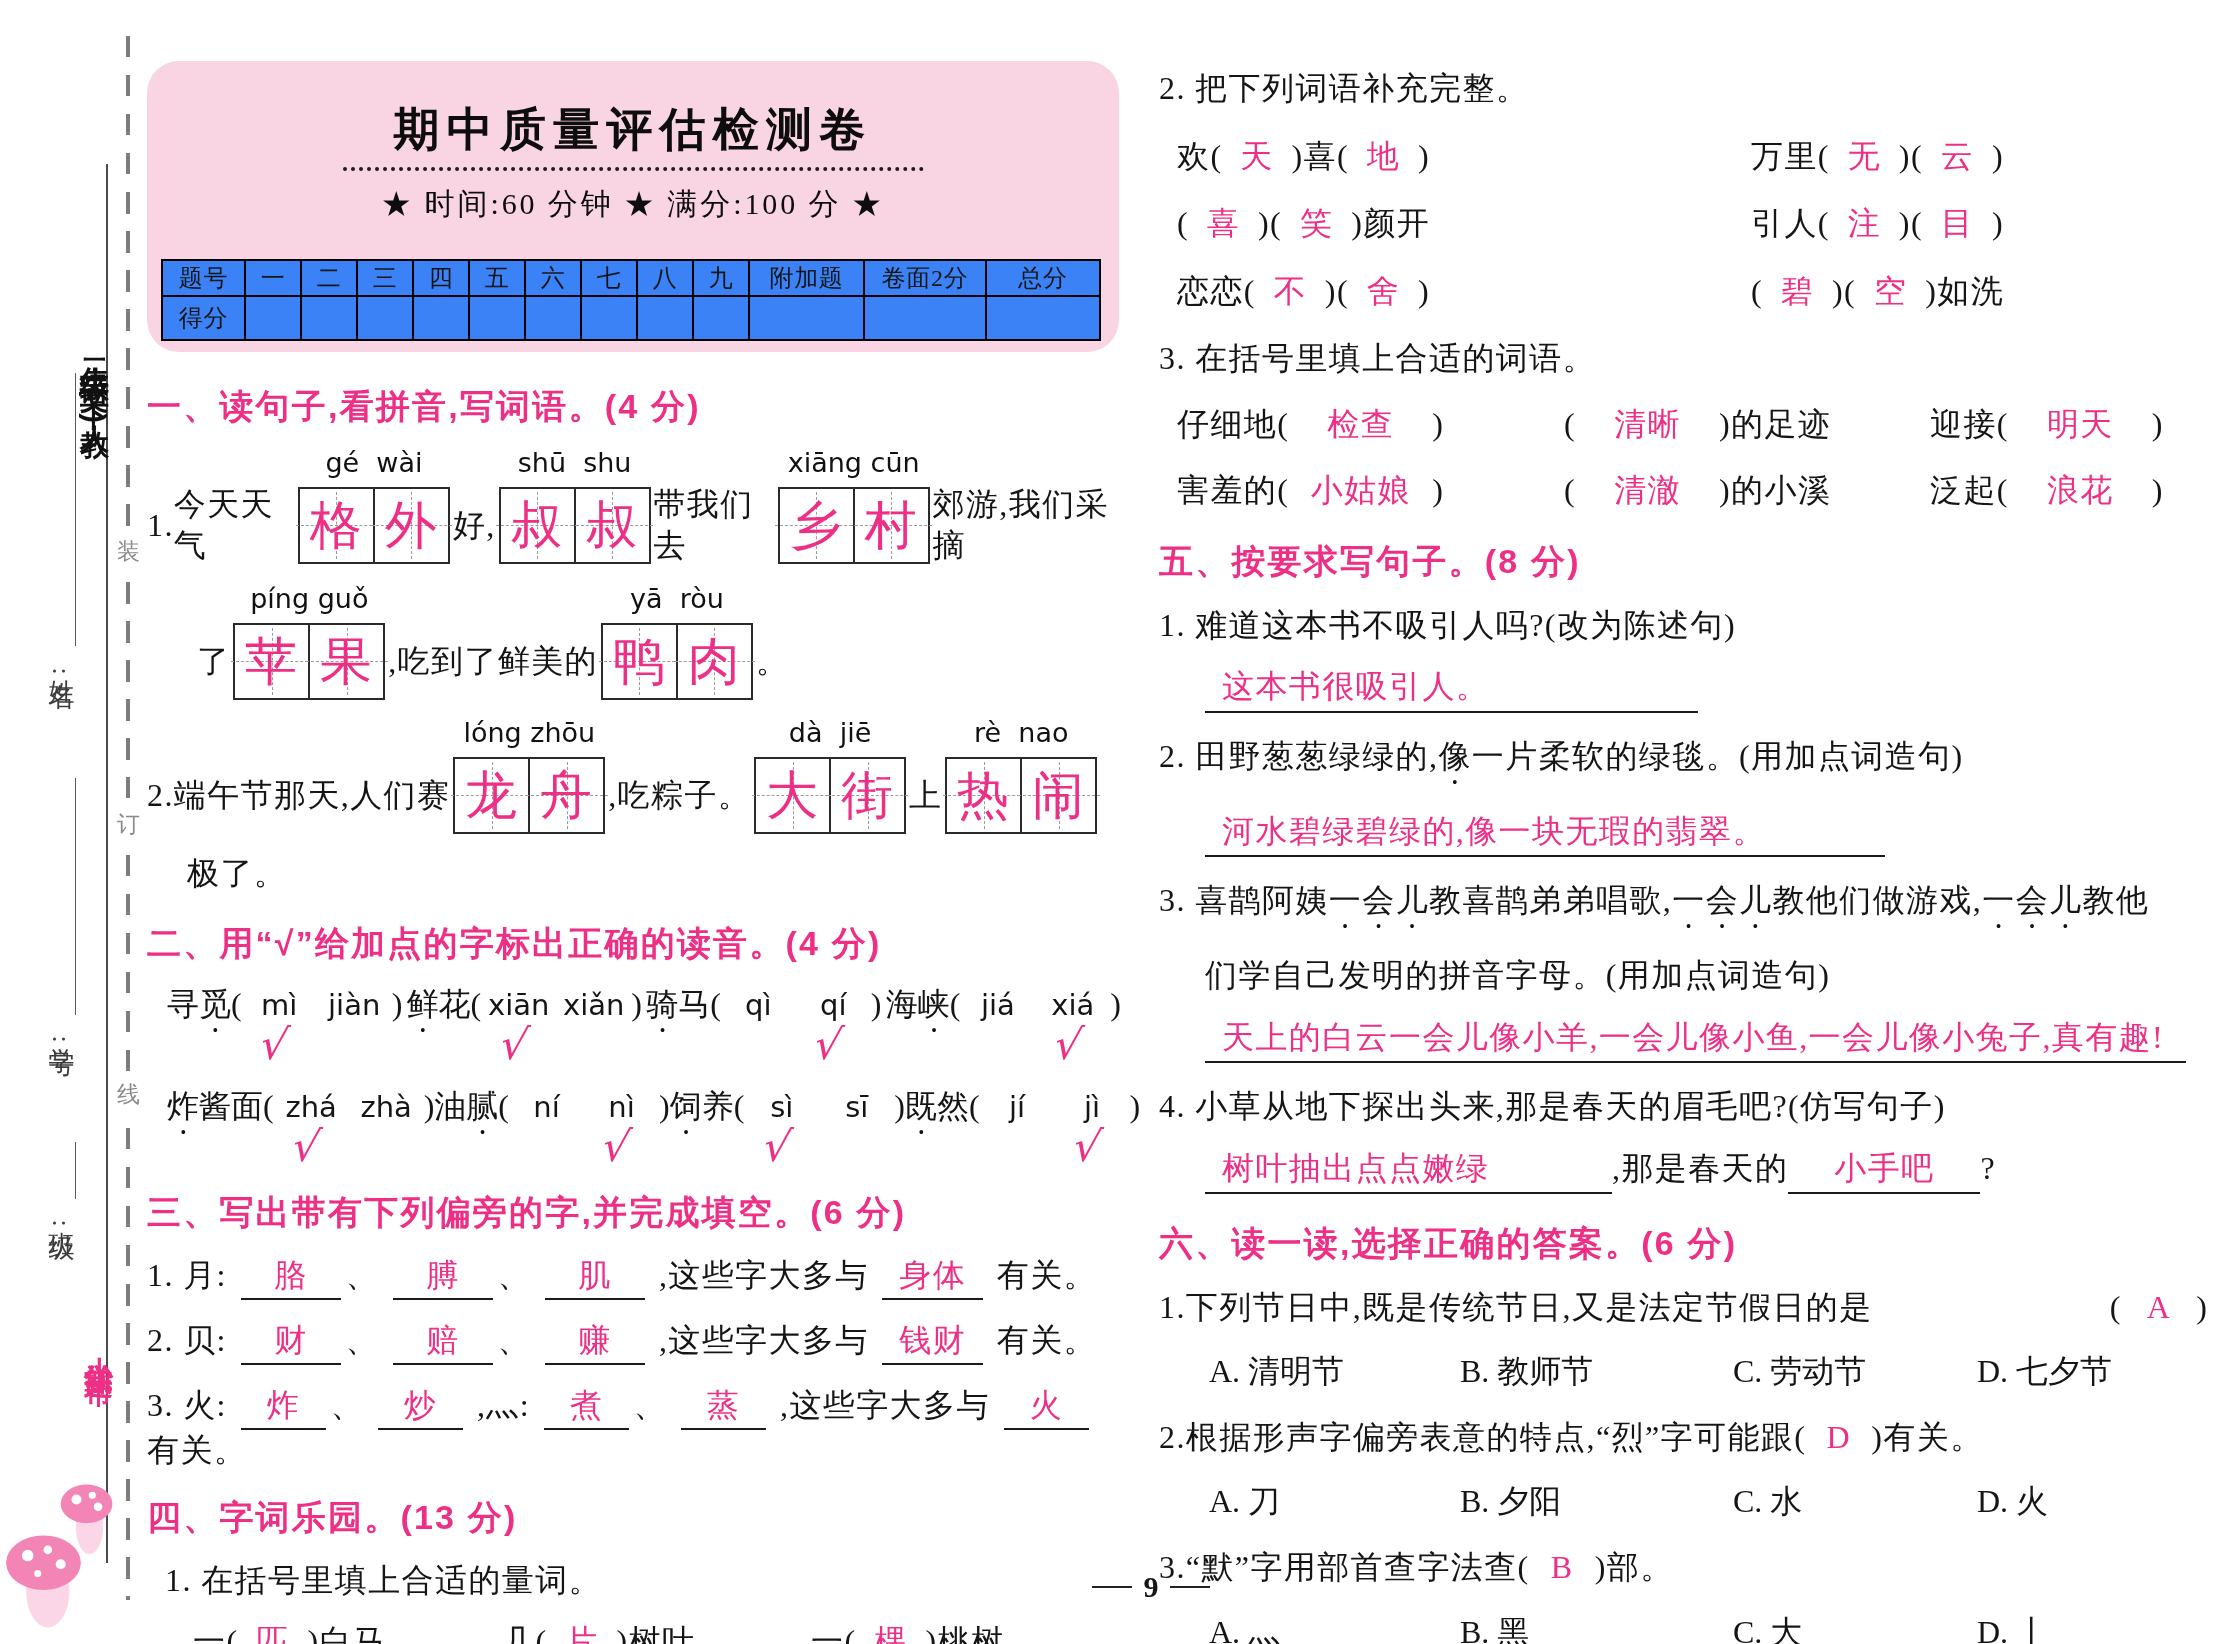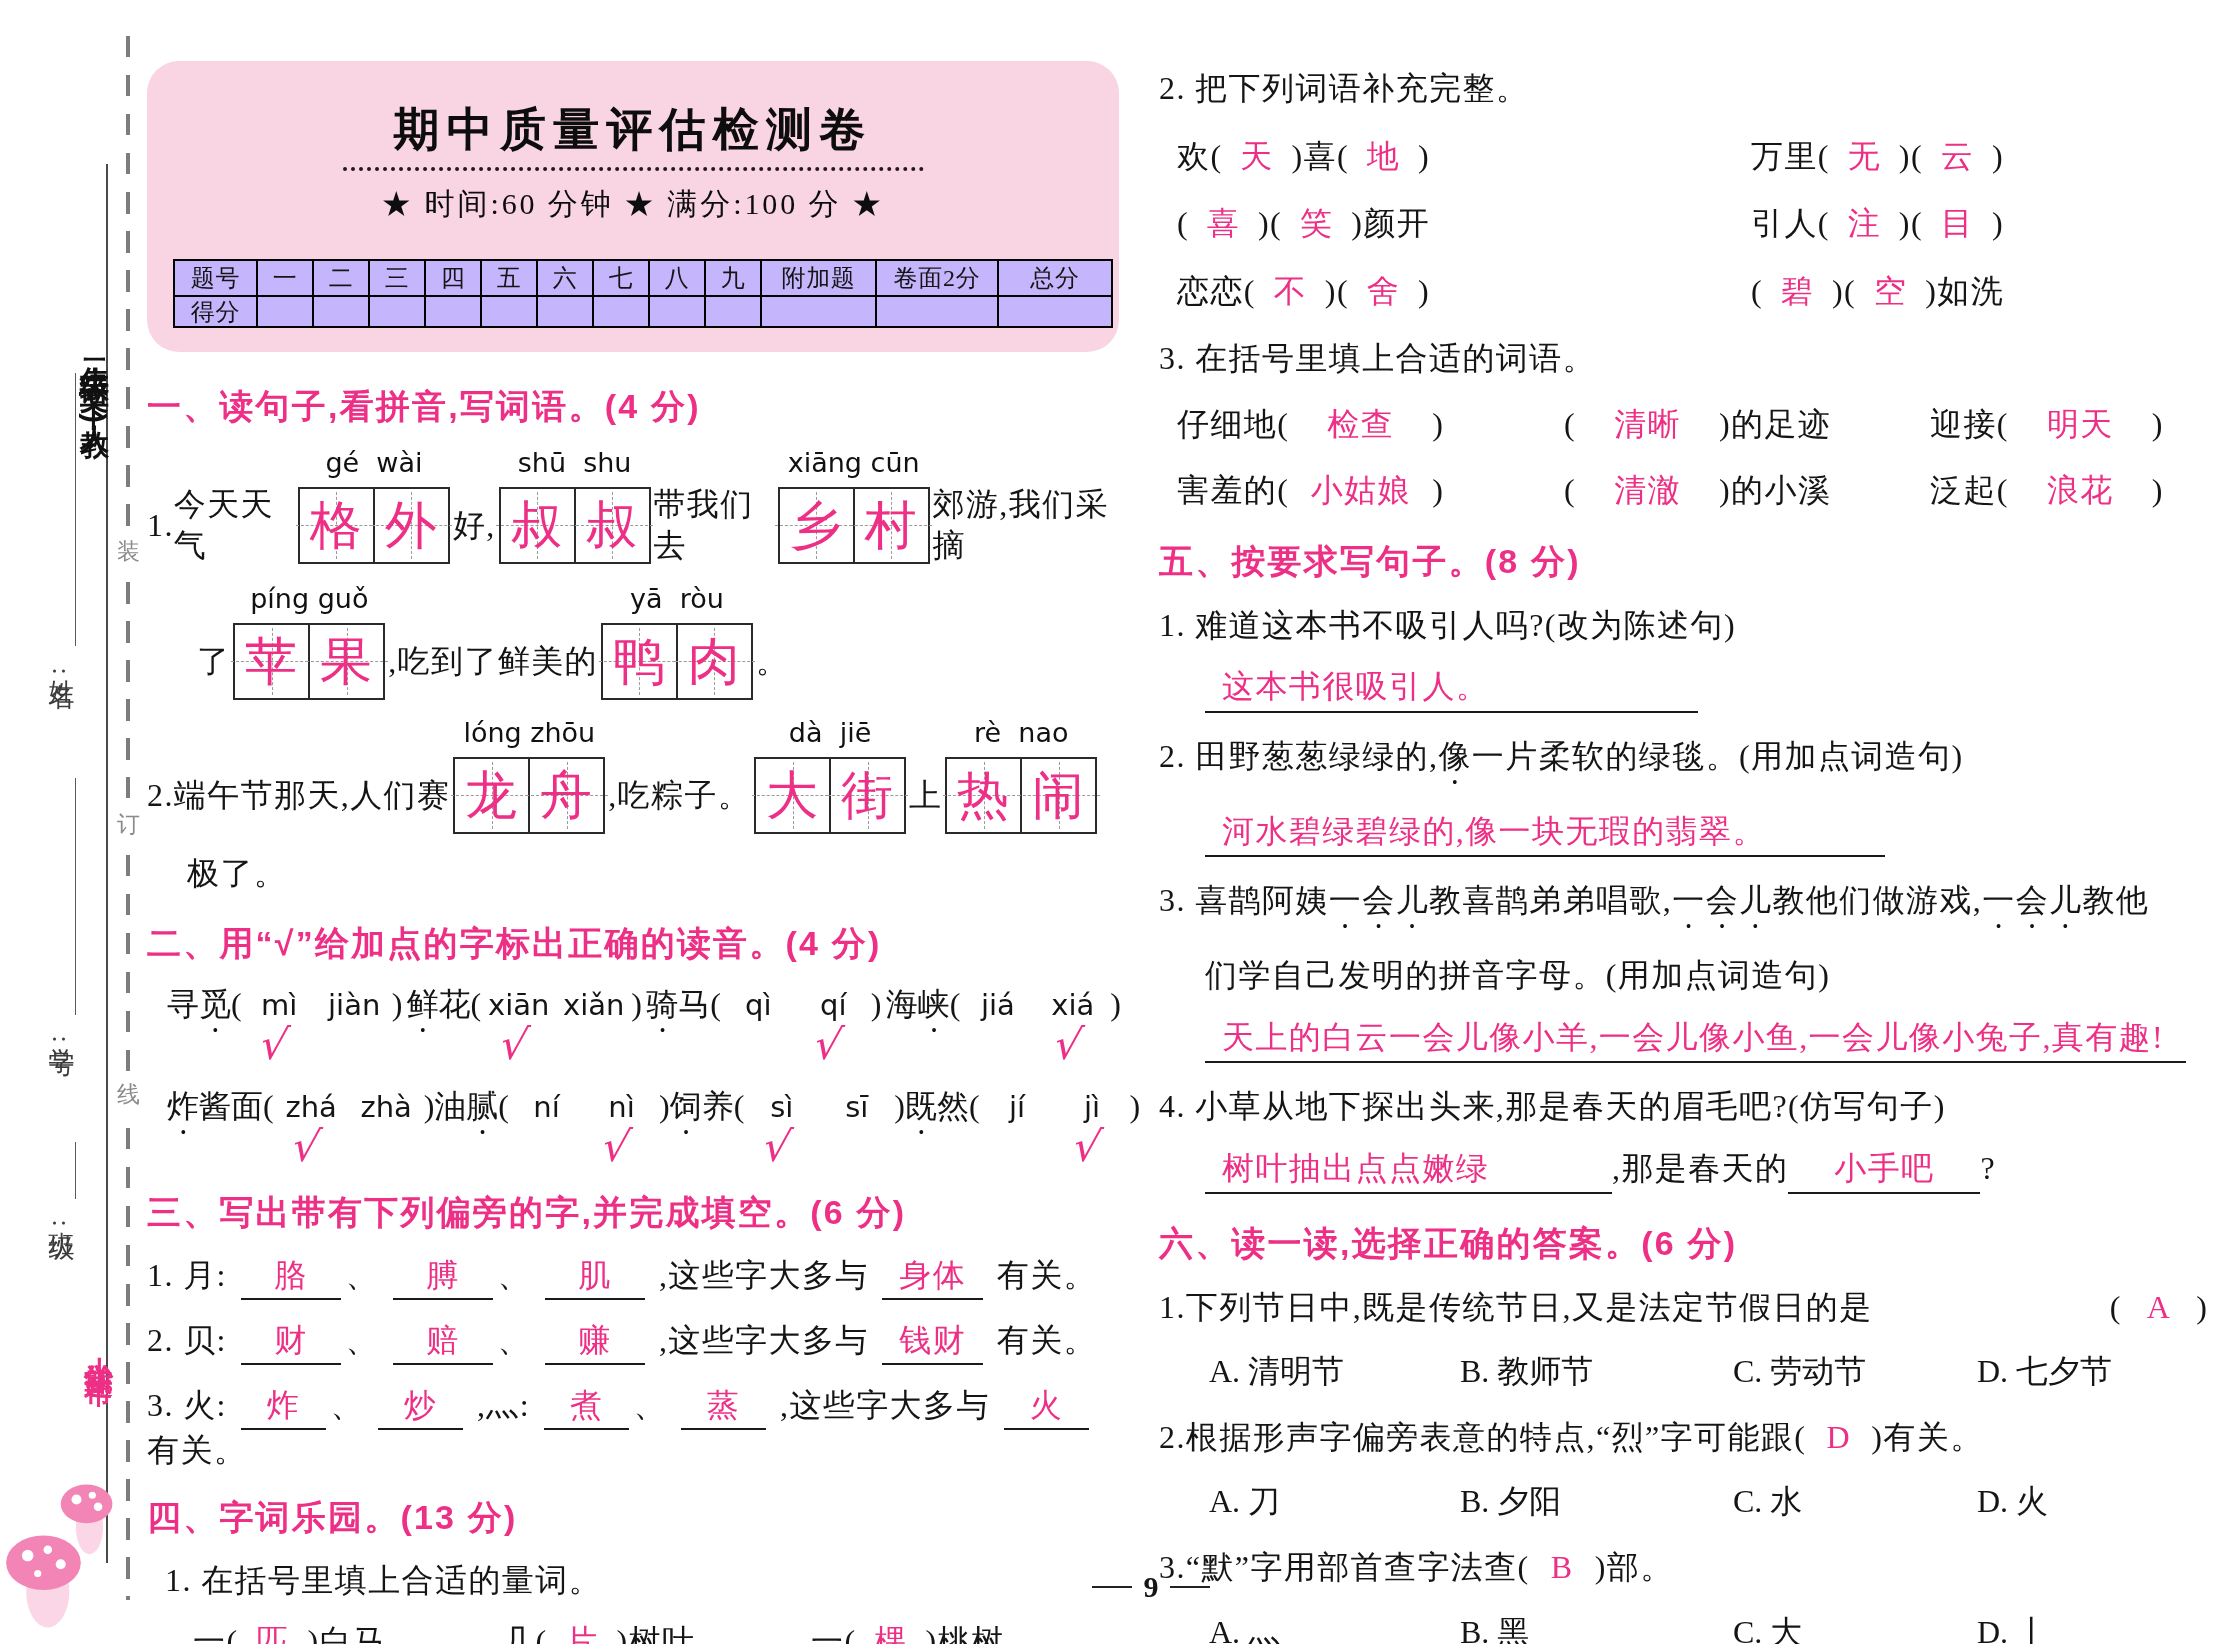--- a/index.html
+++ b/index.html
@@ -22,26 +22,26 @@
       font:bold 29px "Liberation Sans","DejaVu Sans",sans-serif;letter-spacing:7.2px;}
   .mushroom{position:absolute;left:5.7px;top:1455px;}
 
   
   .col-left{position:absolute;left:147px;top:61px;width:976px;}
   .pink-box{position:relative;width:972px;height:291px;background:var(--boxpink);border-radius:32px;}
   .paper-title{padding-top:44px;text-align:center;font:bold 46px/1.1 "Liberation Serif","DejaVu Serif",serif;
       letter-spacing:7.2px;color:#0d0d0d;}
   .dot-rule{width:581px;margin:11.5px auto 0;border-bottom:4.3px dotted #1c1c1c;}
   .meta{margin-top:13px;text-align:center;font-size:30px;letter-spacing:2.9px;color:#0d0d0d;}
-  .score-table{position:absolute;left:26px;top:198px;display:grid;
-      grid-template-columns:83px repeat(9,56px) 115px 122px 112px;background:#c4b5fd;border:2.9px solid #000;}
+  .score-table{position:absolute;left:14px;top:198px;display:grid;
+      grid-template-columns:83px repeat(9,56px) 115px 122px 112px;background:#3b82f6;border:2.9px solid #000;}
   .score-table .c{border-right:2.2px solid #000;border-bottom:2.2px solid #000;display:flex;
       align-items:center;justify-content:center;font-size:24px;height:34px;letter-spacing:0.7px;}
   .score-table .c:nth-child(13n){border-right:none;}
-  .score-table .r2{height:29px;border-bottom:none;}
+  .score-table .r2{height:42px;border-bottom:none;}
 
   
   .hd{color:var(--pk);font:bold 34px/1.2 "Liberation Sans","DejaVu Sans",sans-serif;letter-spacing:2.2px;}
   .ln{font:32px/1.3 "Liberation Serif","DejaVu Serif",serif;letter-spacing:1.4px;}
   .pkt{color:var(--pk);}
   .pa{color:var(--pk);display:inline-block;min-width:69px;text-align:center;}
   .paw{min-width:143px;}
   .bl{display:inline-block;min-width:92px;border-bottom:2.2px solid #1a1a1a;text-align:center;
       color:var(--pk);margin:0 4.3px;padding:0 4.3px 1.4px;}
   .bl.small{min-width:77px;}

